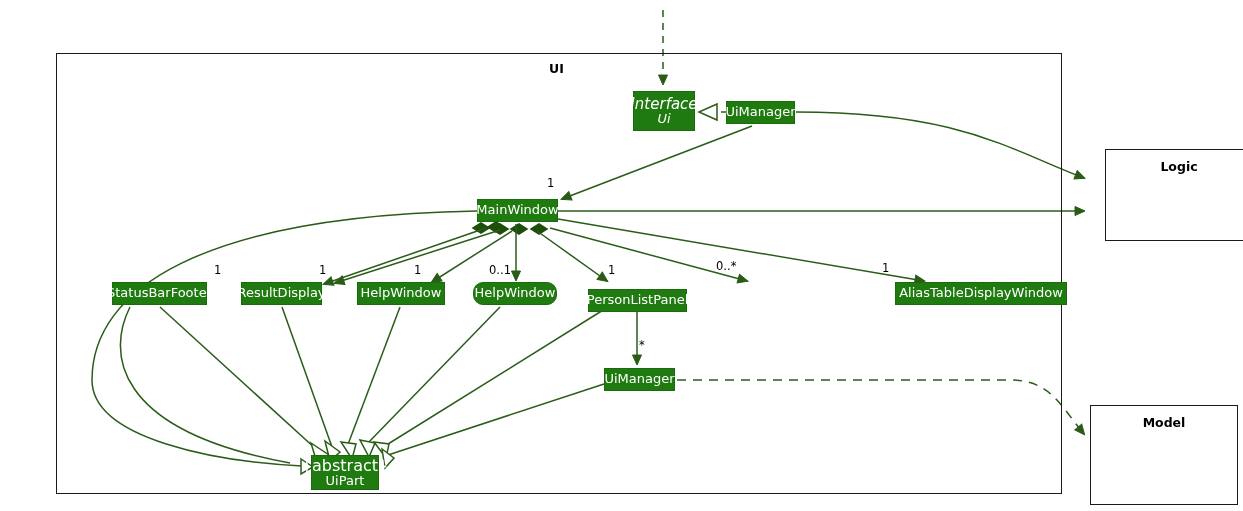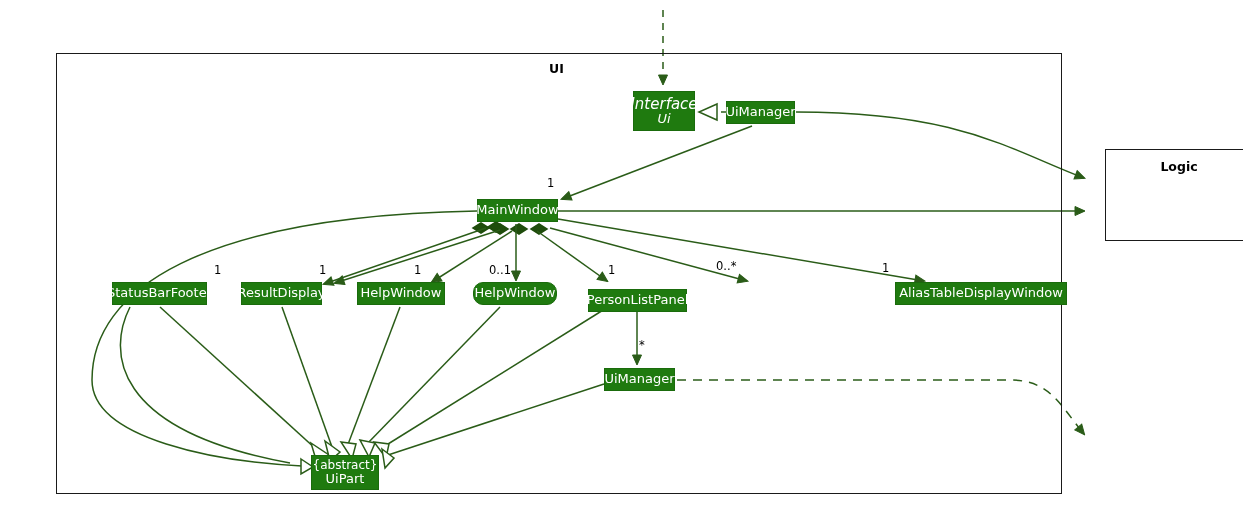--- a/index.html
+++ b/index.html
@@ -54,21 +54,21 @@
     padding: 0 5px;
   }
   .cls .stereo {
     font-style: italic;
     font-size: 15px;
   }
   .cls .iname {
     font-style: italic;
   }
   .cls .abs {
-    font-size: 12px;
+    font-size: 16px;
   }
   .mult {
     position: absolute;
     font-size: 11.5px;
     color: #000000;
     white-space: nowrap;
     font-family: "DejaVu Sans", sans-serif;
   }
   .extbox {
     position: absolute;
@@ -176,20 +176,23 @@
 
     </g>
   </svg>
 
   <div class="pkg" style="left:56px; top:53px; width:1006px; height:441px;"></div>
   <div class="pkg-title" style="left:549px; top:61px;">UI</div>
 
   <div class="extbox" style="left:1090px; top:149px; width:148px; height:92px;margin-left:15px;">
     <div class="lbl">Logic</div>
   </div>
+  <div class="extbox" style="left:1090px; top:405px; width:148px; height:100px;">
+    <div class="lbl">Model</div>
+  </div>
 
   <div class="cls" style="left:633px; top:91px; width:62px; height:40px;">
     <div class="stereo">«Interface»</div>
     <div class="iname">Ui</div>
   </div>
 
   <div class="cls" style="left:726px; top:101px; width:69px; height:23px;">
     <div>UiManager</div>
   </div>
 

